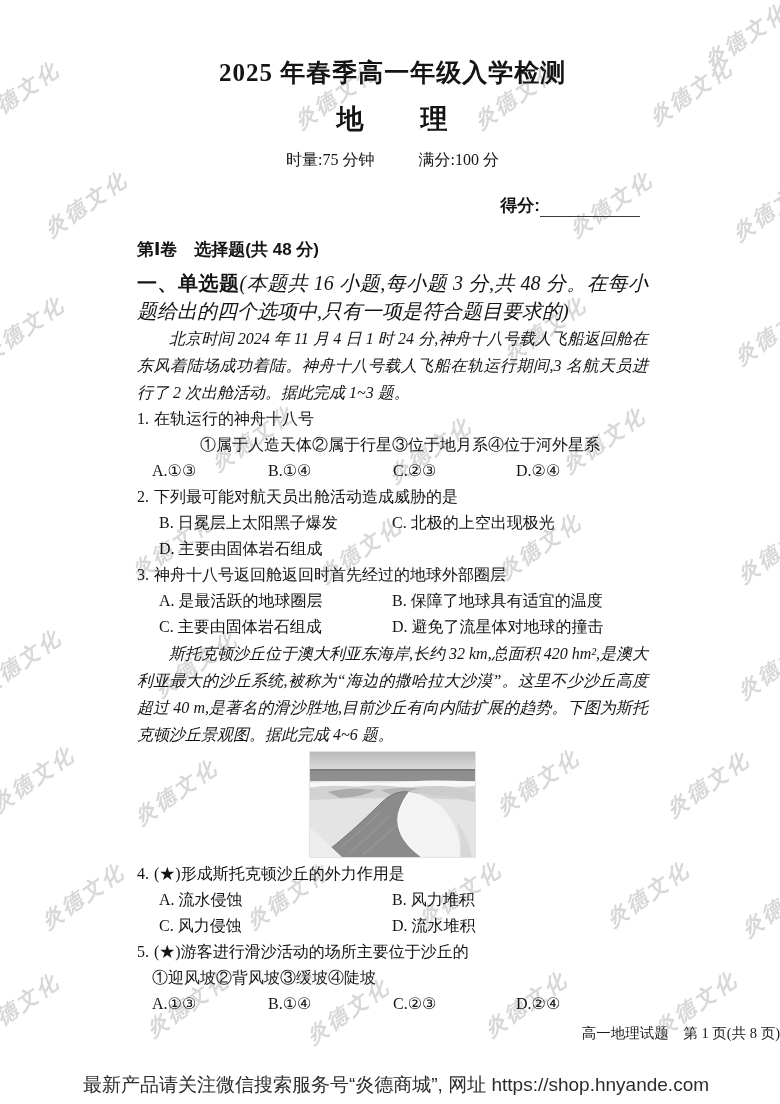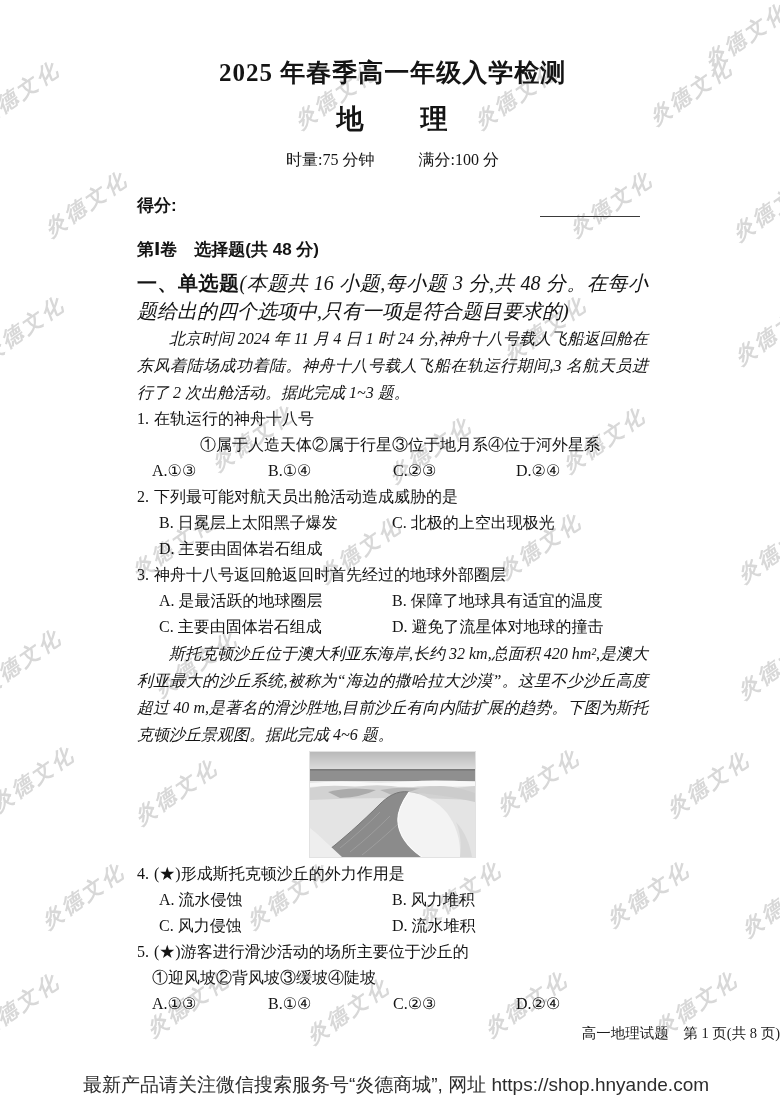--- a/index.html
+++ b/index.html
@@ -7,21 +7,21 @@
         font-family:"Liberation Serif","DejaVu Serif",serif;color:#141414;}
   
   #wm{position:absolute;inset:0;z-index:0;pointer-events:none;}
   .wm{position:absolute;font-family:"DejaVu Serif",serif;font-style:italic;font-weight:bold;
       font-size:21px;letter-spacing:3px;white-space:nowrap;
       transform:rotate(-35deg);transform-origin:center;}
   .content{position:absolute;left:137px;top:0;width:511px;z-index:1;}
   .title{margin:56px 0 8px;text-align:center;font-size:25px;font-weight:bold;letter-spacing:1px;}
   .subject{margin-top:12px;text-align:center;font-size:27px;font-weight:bold;letter-spacing:1px;}
   .meta{margin-top:13px;display:flex;justify-content:center;gap:44px;font-size:16px;}
-  .score-row{margin-top:23px;display:flex;justify-content:space-between;align-items:flex-end;
+  .score-row{margin-top:23px;display:flex;justify-content:flex-end;align-items:flex-end;
              padding-right:8px;font-size:17px;font-weight:bold;
              font-family:"Liberation Sans","DejaVu Sans",sans-serif;}
   .score-line{display:inline-block;width:100px;height:15px;border-bottom:1.5px solid #3a3a3a;}
   .part-title{margin-top:21px;font-size:17px;font-weight:bold;
               font-family:"Liberation Sans","DejaVu Sans",sans-serif;}
   .instruction{margin:8px 0 0;font-size:20px;line-height:28px;text-align:justify;}
   .instruction .lead{font-weight:bold;font-family:"Liberation Sans","DejaVu Sans",sans-serif;}
   .instruction .rest{font-style:italic;}
   .passage{margin:0;font-size:16px;line-height:27px;text-align:justify;
            font-style:italic;text-indent:2em;}

